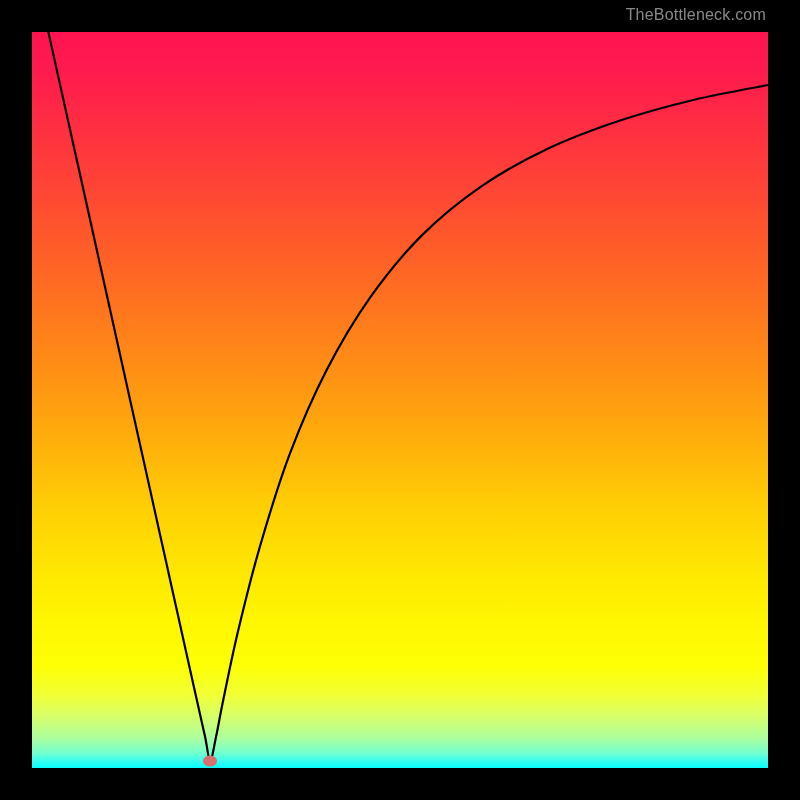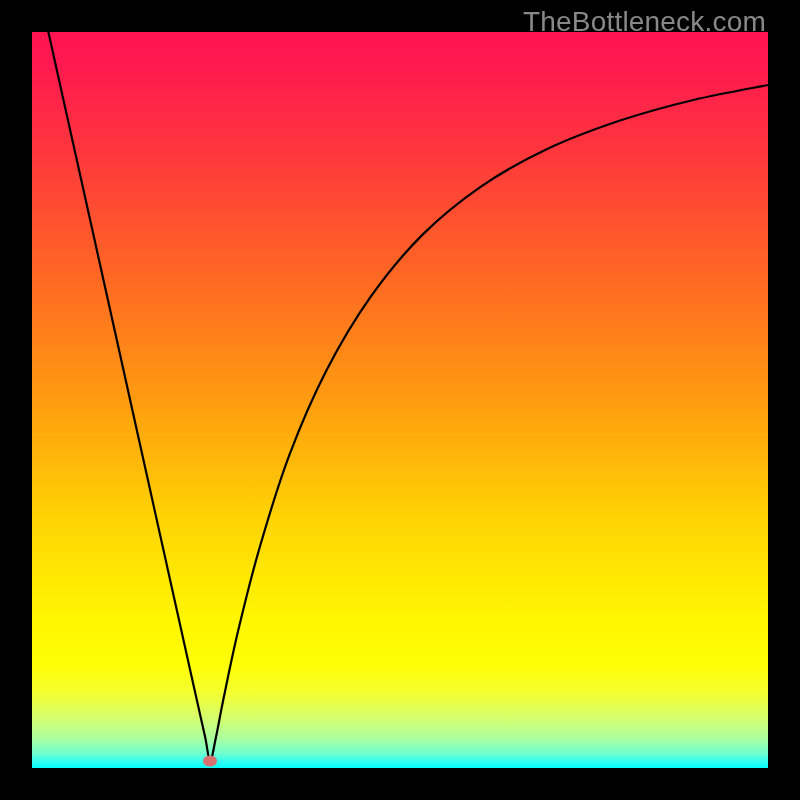--- a/index.html
+++ b/index.html
@@ -62,21 +62,21 @@
     height: 11px;
     border-radius: 50%;
     background: #d7706e;
     transform: translate(-50%, -50%);
   }
   .watermark {
     position: absolute;
     top: 6px;
     right: 34px;
     color: #888;
-    font-size: 28px;
+    font-size: 16px;
     font-weight: 500;
     letter-spacing: 0.2px;
   }
 </style>
 </head>
 <body>
 
 <div class="frame">
   <div class="watermark">TheBottleneck.com</div>
 

